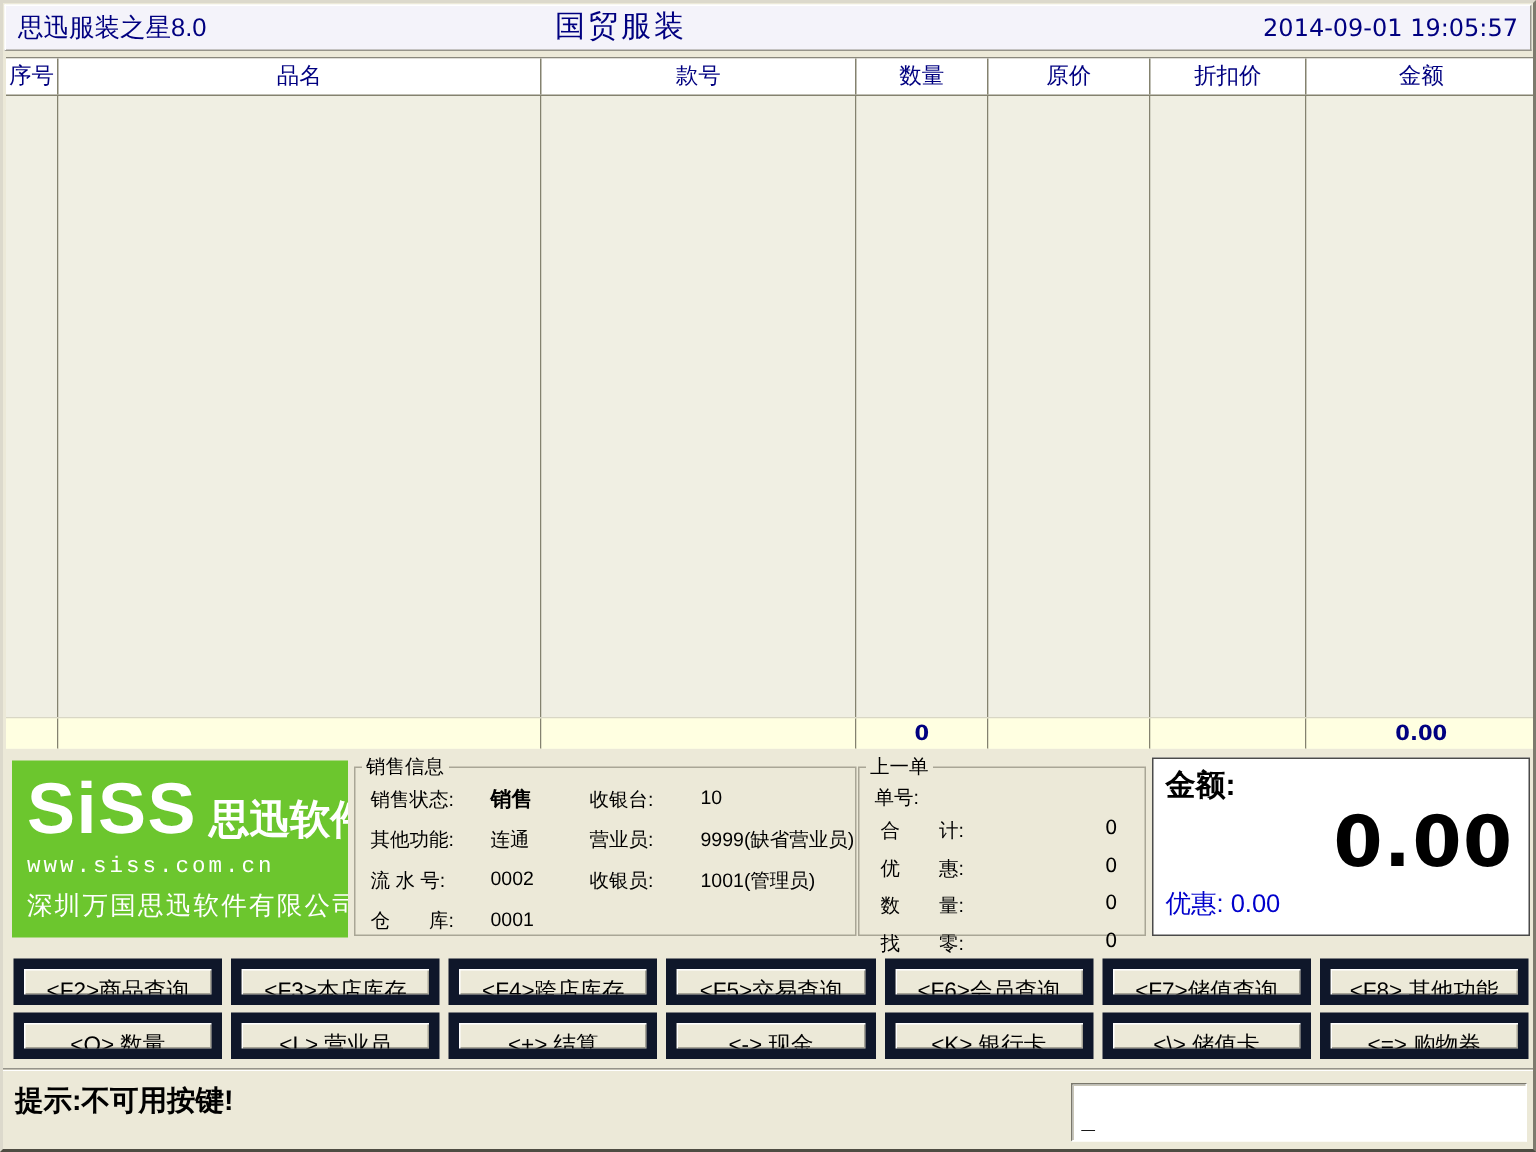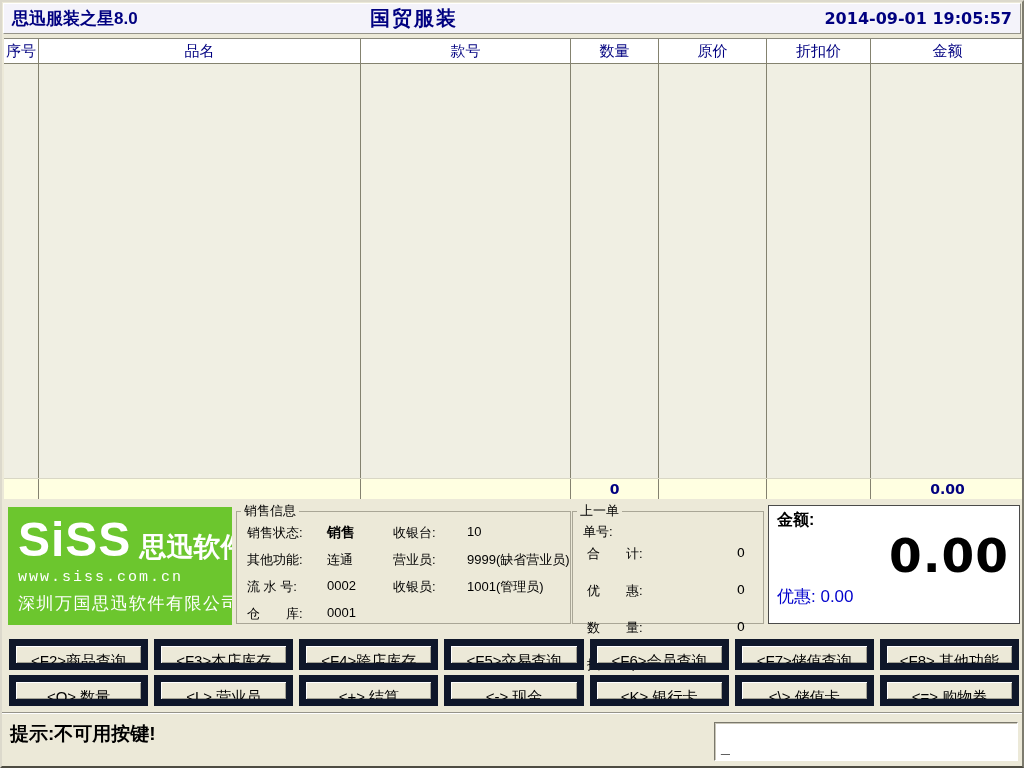--- a/index.html
+++ b/index.html
@@ -7,21 +7,21 @@
   body { font-family:"Liberation Sans","DejaVu Sans",sans-serif; background:#ECE9D8; }
   #window {
     position:relative; width:1024px; height:768px; background:#ECE9D8;
     border:2px solid; border-color:#dcd9cc #7d7b6e #4e4c42 #dcd9cc; overflow:hidden;
   }
   
   #titlebar {
     position:absolute; left:1px; top:1px; width:1018px; height:31px;
     background:#F4F3FA; border:1px solid; border-color:#ffffff #96948a #96948a #ffffff;
   }
-  .tb-text { color:#000080; font-weight:bold; position:absolute; top:0; line-height:29px; }
+  .tb-text { color:#000080; font-weight:normal; position:absolute; top:0; line-height:29px; }
   #app-title  { left:8px;  font-size:17px; }
   #store-name { left:366px; font-size:20px; letter-spacing:2px; }
   #datetime   { right:8px; font-size:16px; font-family:"DejaVu Sans",sans-serif; }
   
   #grid {
     position:absolute; left:2px; top:36px; width:1020px; height:461px;
     display:flex; flex-direction:column;
     border-top:1px solid #8a887c; background:#F0EFE3;
   }
   .row { display:flex; width:100%;align-items:center; }
@@ -58,27 +58,27 @@
   #sales-info { left:234px; top:500px; width:334px; height:122px; }
   #sales-grid {
     display:grid; grid-template-columns:80px 66px 74px 1fr;
     padding:4px 0 0 10px; row-gap:9px; font-size:13px;
   }
   .fld-label { white-space:pre; }
   .fld-value { white-space:pre; }
   .bold { font-weight:bold; font-size:14px; }
   #last-order { left:570px; top:500px; width:192px; height:122px; }
   #lo-orderno { padding:3px 0 0 10px; font-size:13px; }
-  #lo-rows { display:grid; grid-template-columns:1fr 40px; padding:4px 18px 0 14px; row-gap:19px; font-size:13px; }
+  #lo-rows { display:grid; grid-template-columns:1fr 40px; padding:4px 18px 0 14px; row-gap:7px; font-size:13px; }
   #lo-rows .lo-val { text-align:right; font-family:"DejaVu Sans",sans-serif; }
   #amount-panel {
     position:absolute; left:766px; top:503px; width:252px; height:119px;
     background:#ffffff; border:1px solid #4a4a4a; padding:4px 10px 0 8px;
   }
-  #amount-label { font-size:16px; font-weight:bold; color:#000; }
+  #amount-label { font-size:20px; font-weight:bold; color:#000; }
   #amount-value {
     font-size:47px; font-weight:bold; color:#000; text-align:right;
     line-height:50px; font-family:"DejaVu Sans",sans-serif; letter-spacing:1px;
   }
   #amount-discount { font-size:17px; color:#0000CC; margin-top:4px; }
   
   .btn-row {
     position:absolute; left:4px; width:1016px; height:31px;
     display:flex; gap:6px; padding:0 3px;
   }

